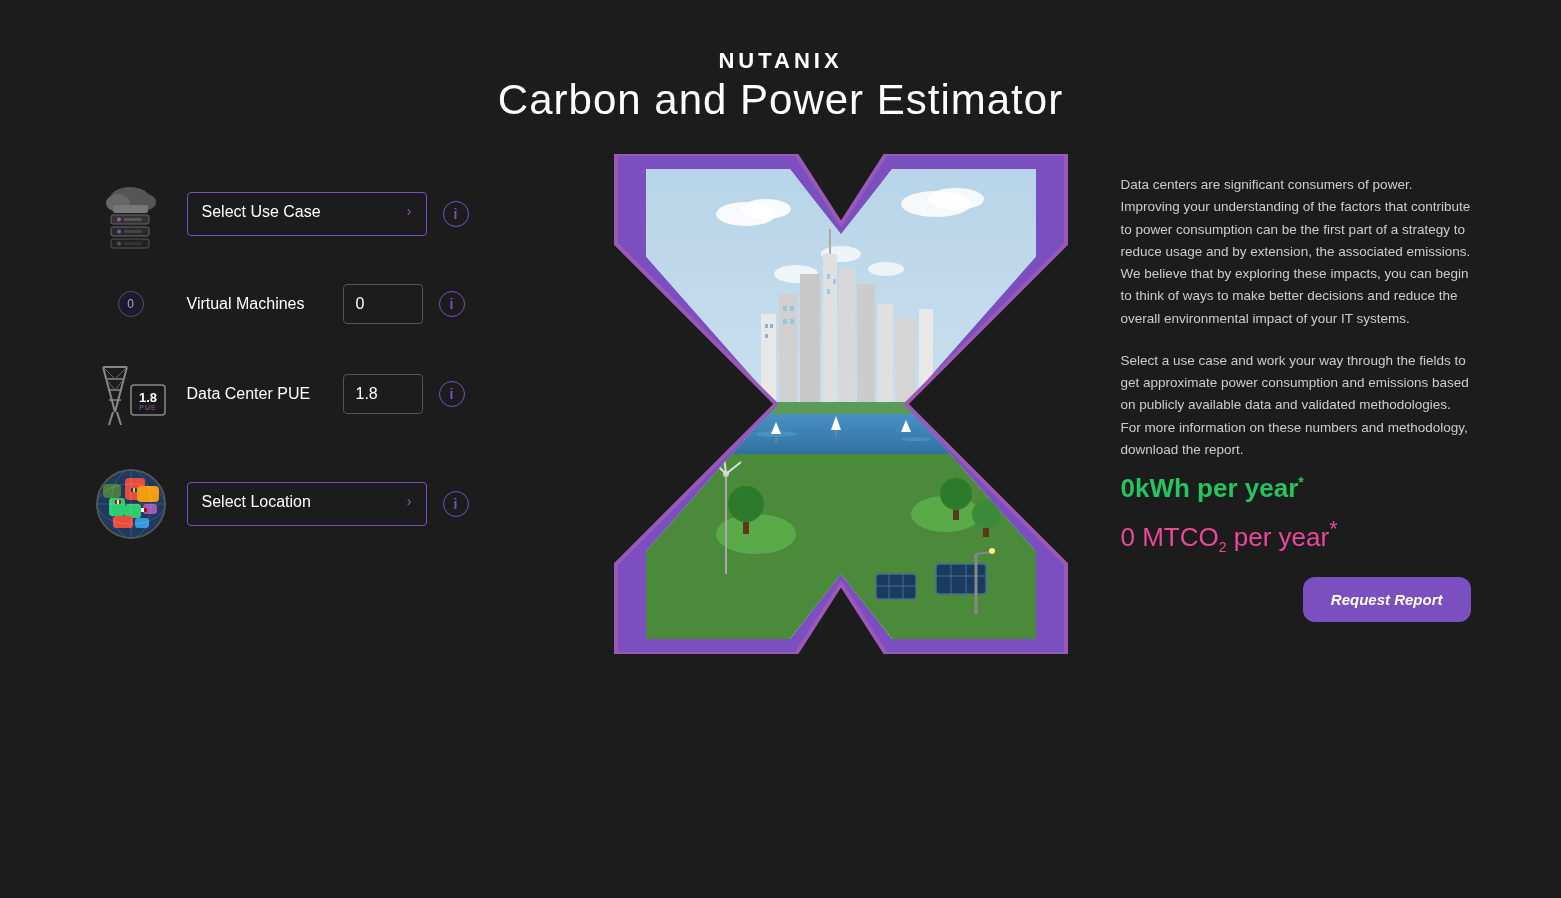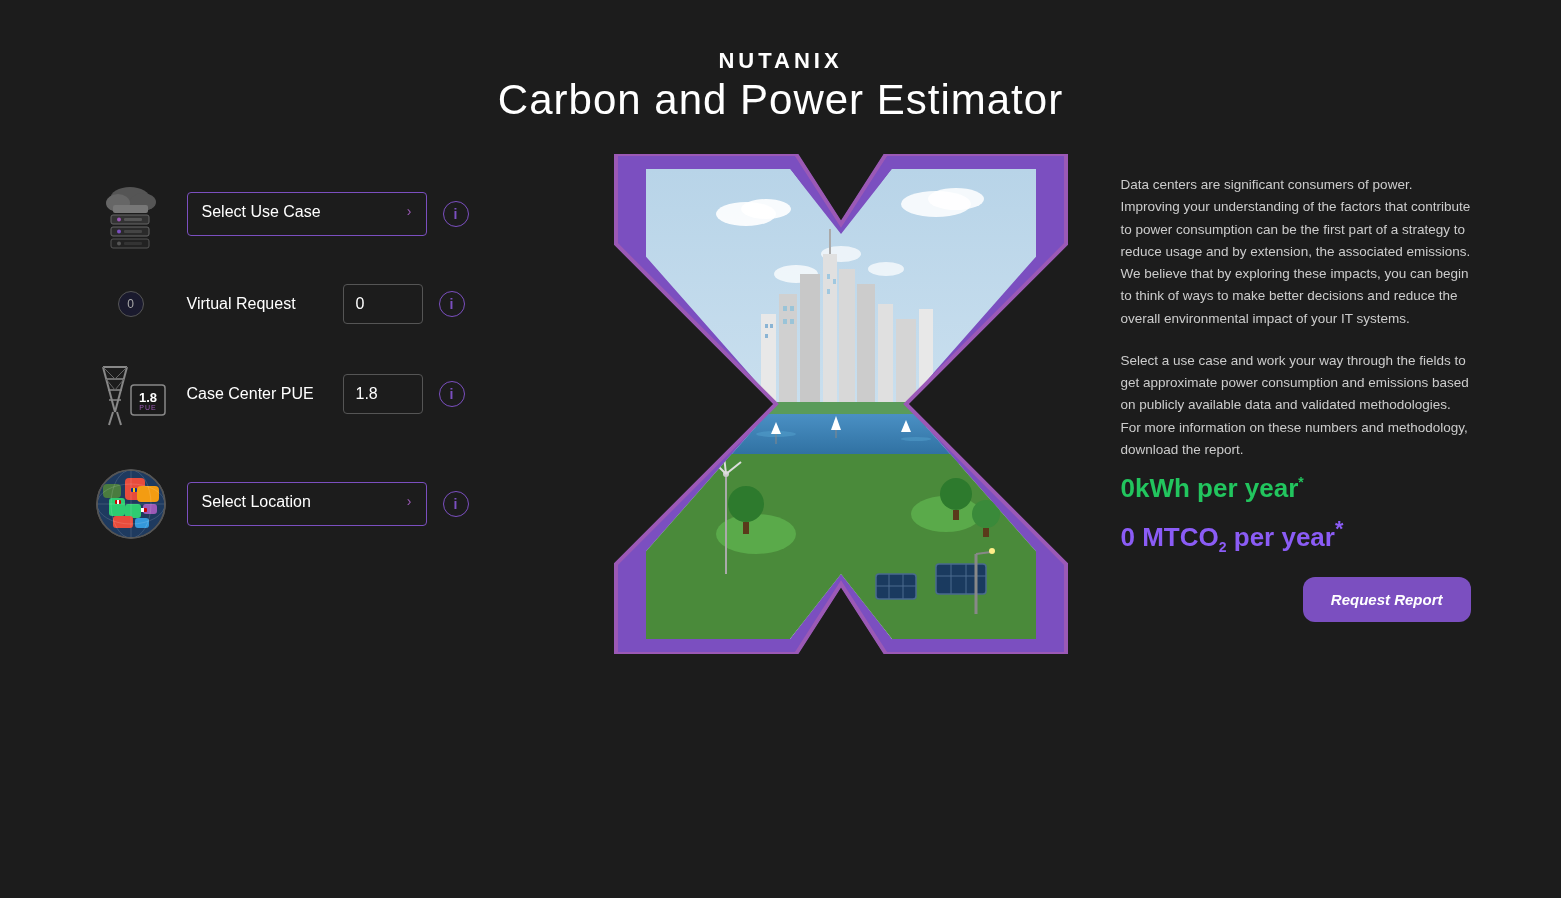--- a/index.html
+++ b/index.html
@@ -182,22 +182,22 @@
       font-weight: bold;
       color: #22c55e;
     }
 
     .metric-value sup {
       font-size: 14px;
     }
 
     .metric-co2 {
       font-size: 26px;
-      font-weight: bold;
-      color: #8b5cf6;
+      font-weight: normal;
+      color: #ec4899;
     }
 
     .metric-co2 sub {
       font-size: 14px;
     }
 
     .request-btn {
       align-self: flex-end;
       background: #7b4fc0;
       color: #ffffff;
@@ -262,21 +262,21 @@
           <span>Select Use Case</span>
           <span class="arrow">›</span>
         </button>
         <button class="info-btn">i</button>
       </div>
 
       <div class="form-row">
         <div style="width:80px; display:flex; justify-content:center;">
           <div class="vm-count-badge">0</div>
         </div>
-        <span class="vm-label">Virtual Request</span>
+        <span class="vm-label">Virtual Machines</span>
         <input class="number-input" type="number" value="0" style="">
         <button class="info-btn">i</button>
       </div>
 
       <div class="form-row">
         <div class="form-icon">
 
           <svg width="75" height="75" viewBox="0 0 75 75" fill="none" xmlns="http://www.w3.org/2000/svg">
 
             <line x1="10" y1="10" x2="22" y2="55" stroke="#888" stroke-width="2"></line>
@@ -292,21 +292,21 @@
             <line x1="31" y1="22" x2="22" y2="33" stroke="#666" stroke-width="1"></line>
 
             <line x1="20" y1="55" x2="16" y2="68" stroke="#888" stroke-width="2"></line>
             <line x1="24" y1="55" x2="28" y2="68" stroke="#888" stroke-width="2"></line>
 
             <rect x="38" y="28" width="34" height="30" rx="3" fill="#1a1a1a" stroke="#888" stroke-width="1.5"></rect>
             <text x="55" y="45" text-anchor="middle" font-size="13" font-weight="bold" fill="#ffffff">1.8</text>
             <text x="55" y="53" text-anchor="middle" font-size="7" fill="#9b59b6" letter-spacing="1">PUE</text>
           </svg>
         </div>
-        <span class="vm-label">Case Center PUE</span>
+        <span class="vm-label">Data Center PUE</span>
         <input class="number-input" type="number" step="0.1" value="1.8" style="">
         <button class="info-btn">i</button>
       </div>
 
       <div class="form-row">
         <div class="form-icon">
 
           <svg width="72" height="72" viewBox="0 0 72 72" xmlns="http://www.w3.org/2000/svg">
             <defs>
               <clipPath id="globe-clip">

